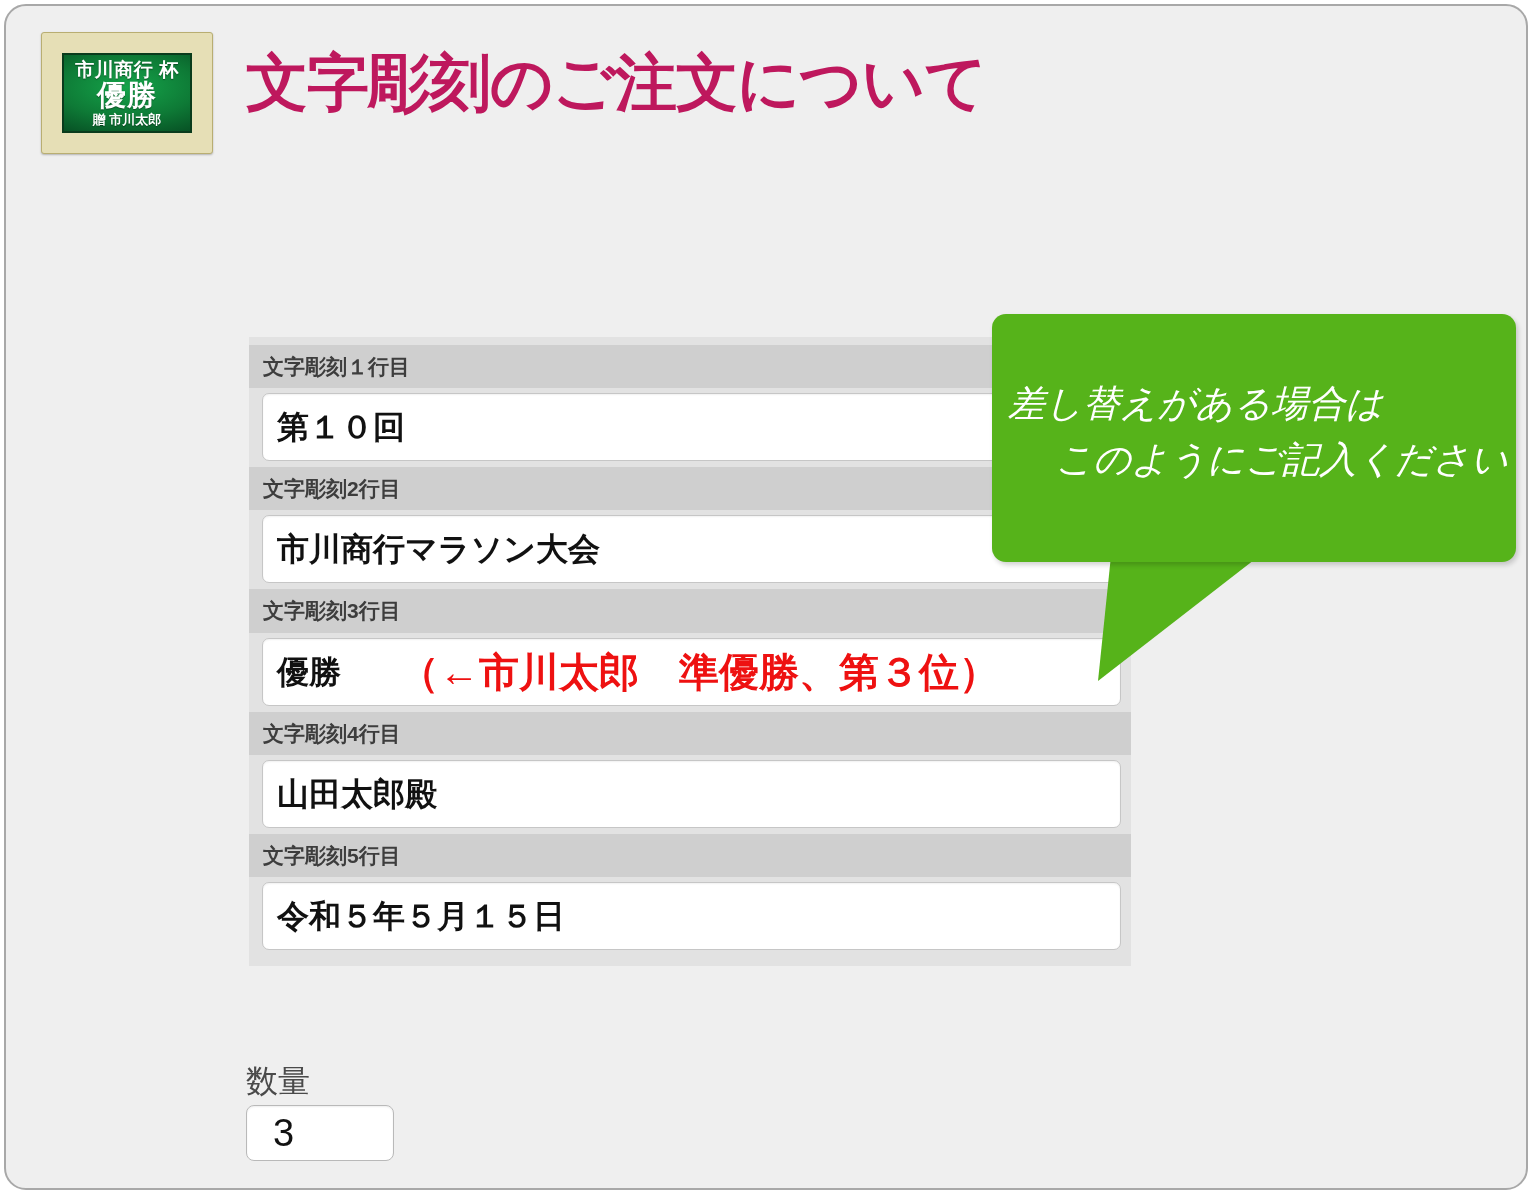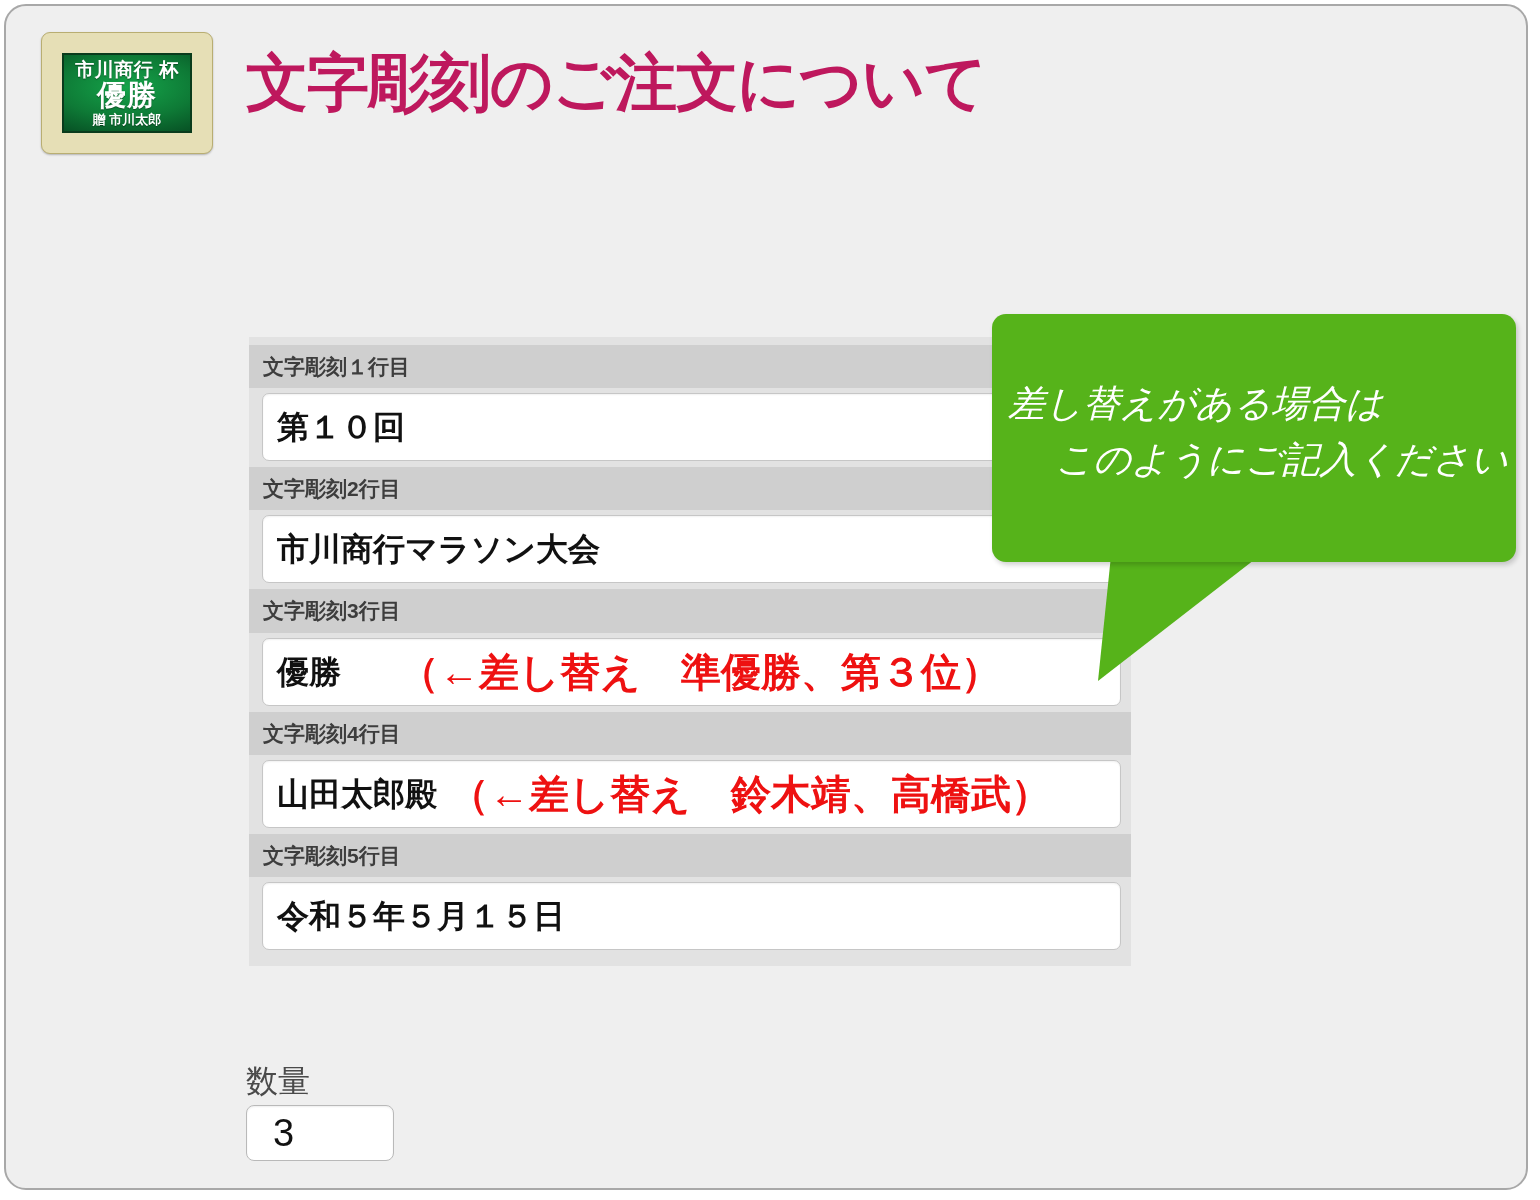--- a/index.html
+++ b/index.html
@@ -39,21 +39,21 @@
 
   
   #plate {
     position: absolute;
     left: 35px;
     top: 26px;
     width: 172px;
     height: 122px;
     background: #e6dfb6;
     border: 1px solid #b9ae72;
-    border-radius: 9px;
+    border-radius: 3px;
     box-sizing: border-box;
     padding: 20px;
     box-shadow: 0 1px 2px rgba(0,0,0,0.25);
   }
   #plate-inner {
     position: relative;
     width: 100%;
     height: 100%;
     box-sizing: border-box;
     border: 2px solid #0a3b1c;
@@ -263,30 +263,29 @@
       <div class="field-input">
         <span class="val-black">市川商行マラソン大会</span>
       </div>
     </div>
 
     <div class="field-row">
       <div class="field-label">文字彫刻3行目</div>
       <div class="field-input">
         <span class="val-black">優勝</span>
         <span class="gap-wide"></span>
-        <span class="val-red">（←差し替え　準優勝、第３位）</span>
+        <span class="val-red">（←市川太郎　準優勝、第３位）</span>
       </div>
     </div>
 
     <div class="field-row">
       <div class="field-label">文字彫刻4行目</div>
       <div class="field-input">
         <span class="val-black">山田太郎殿</span>
         <span class="gap-small"></span>
-        <span class="val-red">（←差し替え　鈴木靖、高橋武）</span>
       </div>
     </div>
 
     <div class="field-row">
       <div class="field-label">文字彫刻5行目</div>
       <div class="field-input">
         <span class="val-black">令和５年５月１５日</span>
       </div>
     </div>
 

